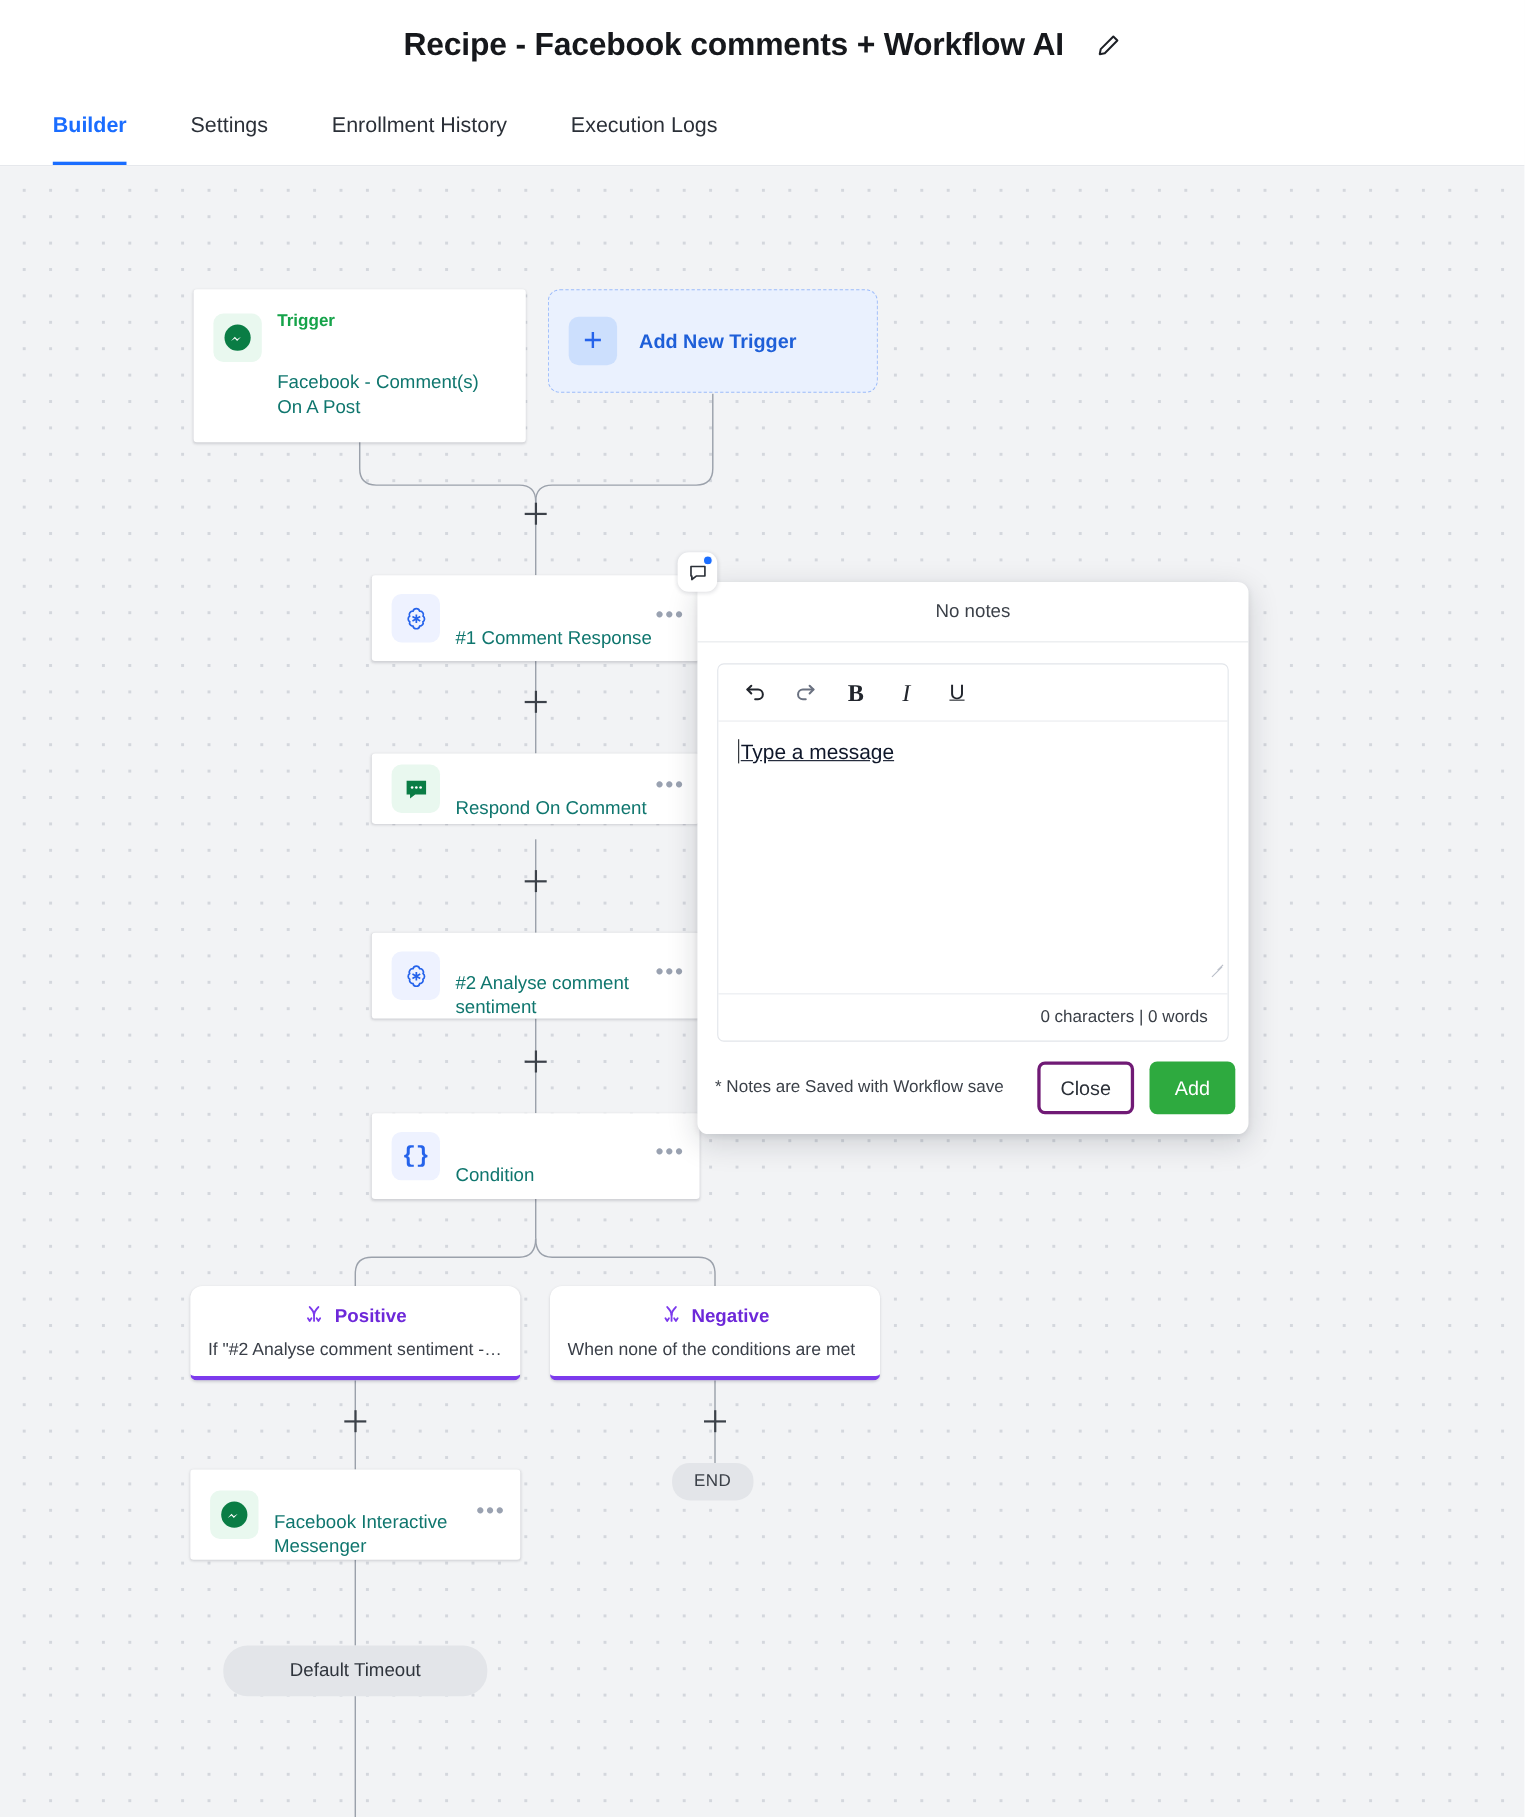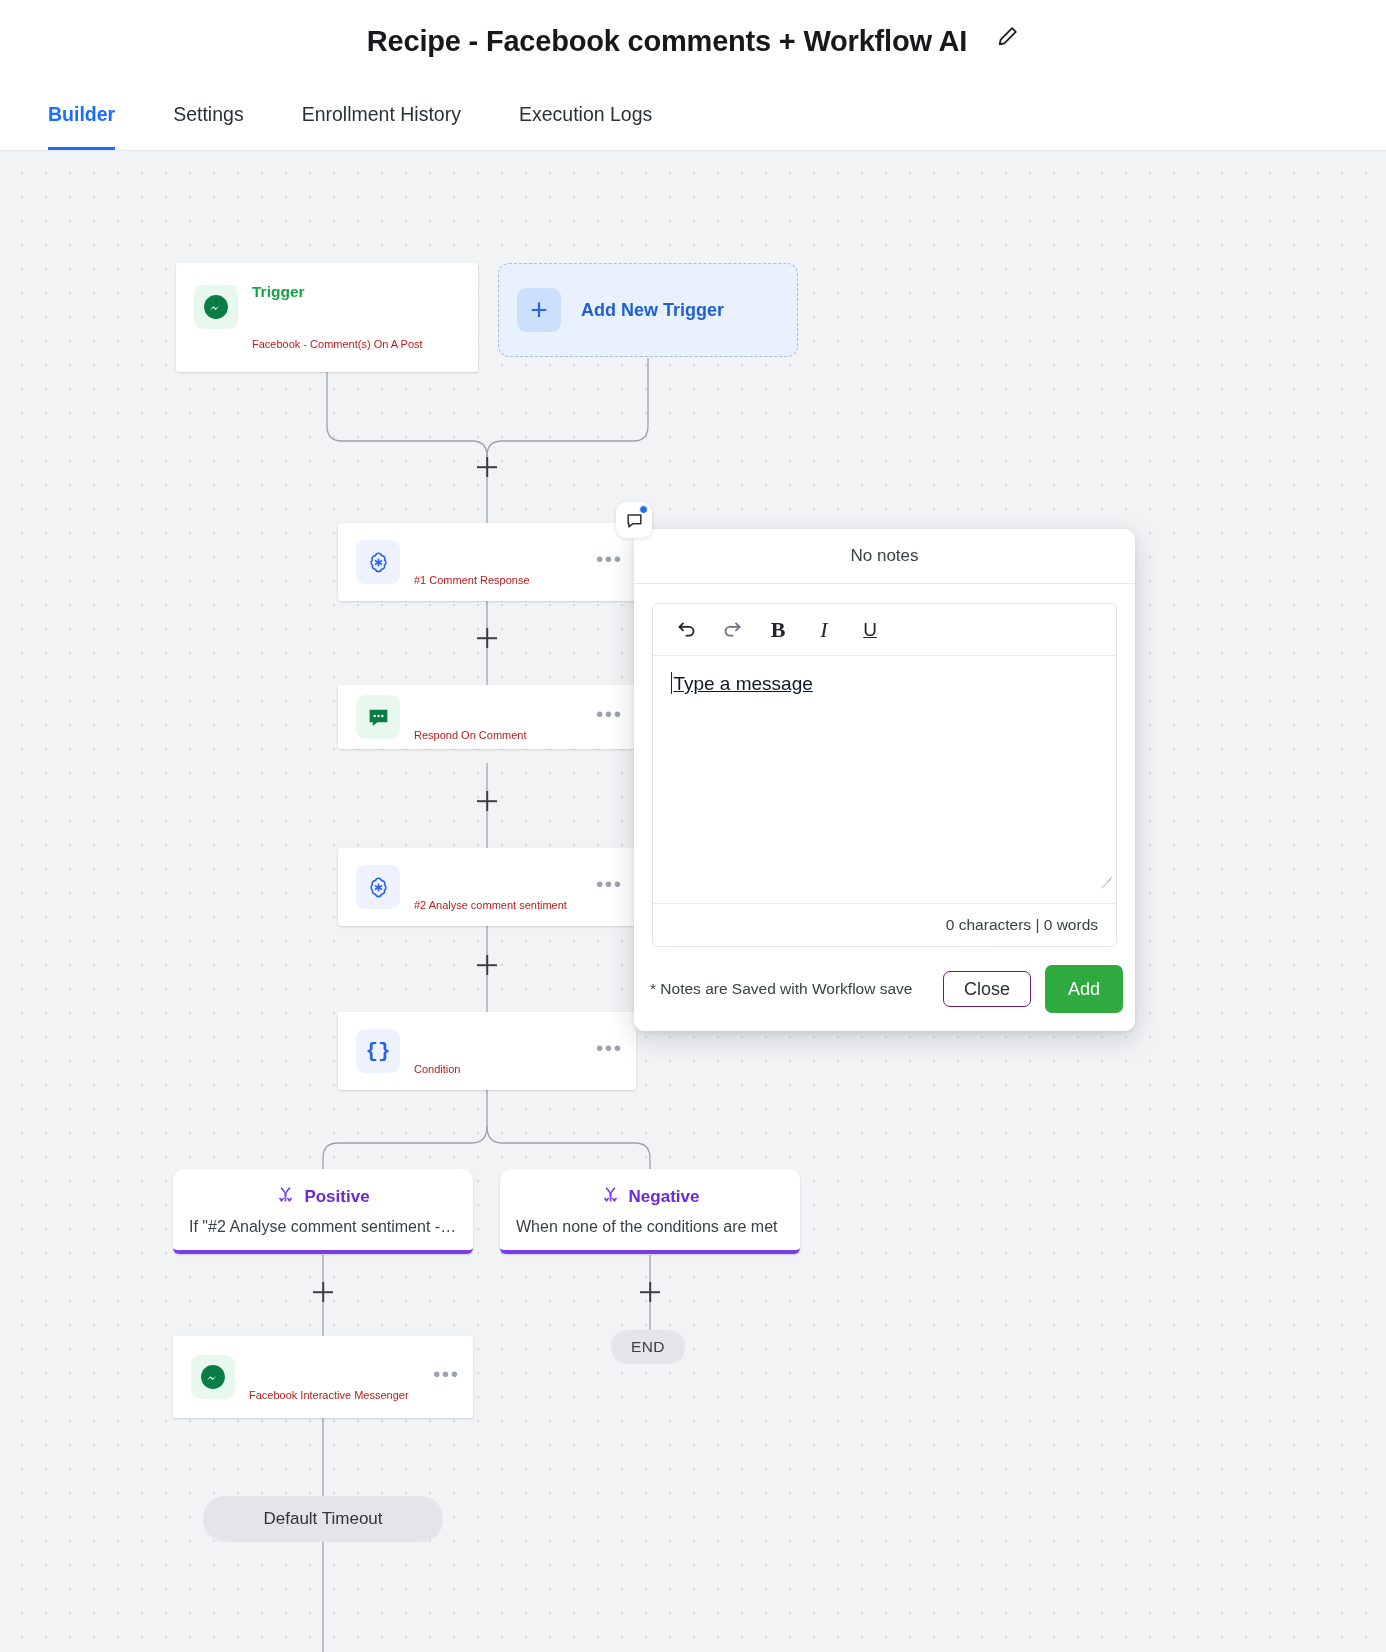--- a/index.html
+++ b/index.html
@@ -13,21 +13,21 @@
 
   
   .header {
     height: 82px;
     background: #ffffff;
     display: flex;
     align-items: center;
     justify-content: center;
     position: relative;
   }
-  .header-inner { display: flex; gap: 30px; }
+  .header-inner { display: flex; align-items: center; gap: 30px; }
   .page-title {
     font-size: 29px;
     font-weight: bold;
     color: #16181c;
     letter-spacing: -0.2px;
   }
   .edit-icon { width: 22px; height: 22px; color: #1d2026; cursor: pointer; display:block; }
 
   
   .tabbar {
@@ -78,21 +78,21 @@
   .node-icon {
     width: 44px; height: 44px;
     border-radius: 9px;
     display: flex; align-items: center; justify-content: center;
     flex: 0 0 auto;
   }
   .icon-green { background: #e9f8ef; }
   .icon-blue  { background: #eef2ff; }
   .node-text { margin-left: 14px; flex: 1 1 auto; min-width: 0; }
   .node-kicker { font-size: 15.5px; color: #16a34a; font-weight: bold; margin-bottom: 2px; }
-  .node-title { font-size: 11px; color: #b91c1c; line-height: 1.32; margin-top: 36px; }
+  .node-title { font-size: 17px; color: #0f766e; line-height: 1.32; margin-top: 36px; }
   .dots {
     flex: 0 0 auto; width: 26px; text-align: center;
     color: #9aa2b1; font-size: 21px; letter-spacing: 1.5px;
     line-height: 8px; padding-bottom: 6px; cursor: pointer;
   }
 
   
   #node-trigger { left: 176px; top: 112px; width: 302px; padding: 20px 18px; align-items: flex-start; }
   #node-trigger .node-icon { margin-top: 2px; }
 
@@ -243,21 +243,21 @@
   .resize-grip::after  { width: 7px; right: 0; bottom: 5px; transform: rotate(-45deg); }
   .notes-footer {
     height: 84px; display: flex; align-items: center; justify-content: flex-end;
     gap: 14px; padding: 0 12px;
   }
   .notes-note { font-size: 15.5px; color: #3b4048; margin-right: auto; padding-left: 4px; }
   .btn {
     border-radius: 7px; font-size: 18px; cursor: pointer;
     display: flex; align-items: center; justify-content: center;
   }
-  .btn-close { width: 88px; height: 36px; border: 1px solid #701a75; background: #fff; color: #2b3038; }
+  .btn-close { width: 88px; height: 48px; border: 3px solid #701a75; background: #fff; color: #2b3038; }
   .btn-add   { width: 78px; height: 48px; border: none; background: #2eaa3f; color: #fff; }
 </style>
 </head>
 <body>
 
 <div id="app">
 
   <div class="header">
     <div class="header-inner">
       <div class="page-title">Recipe - Facebook comments + Workflow AI</div>

